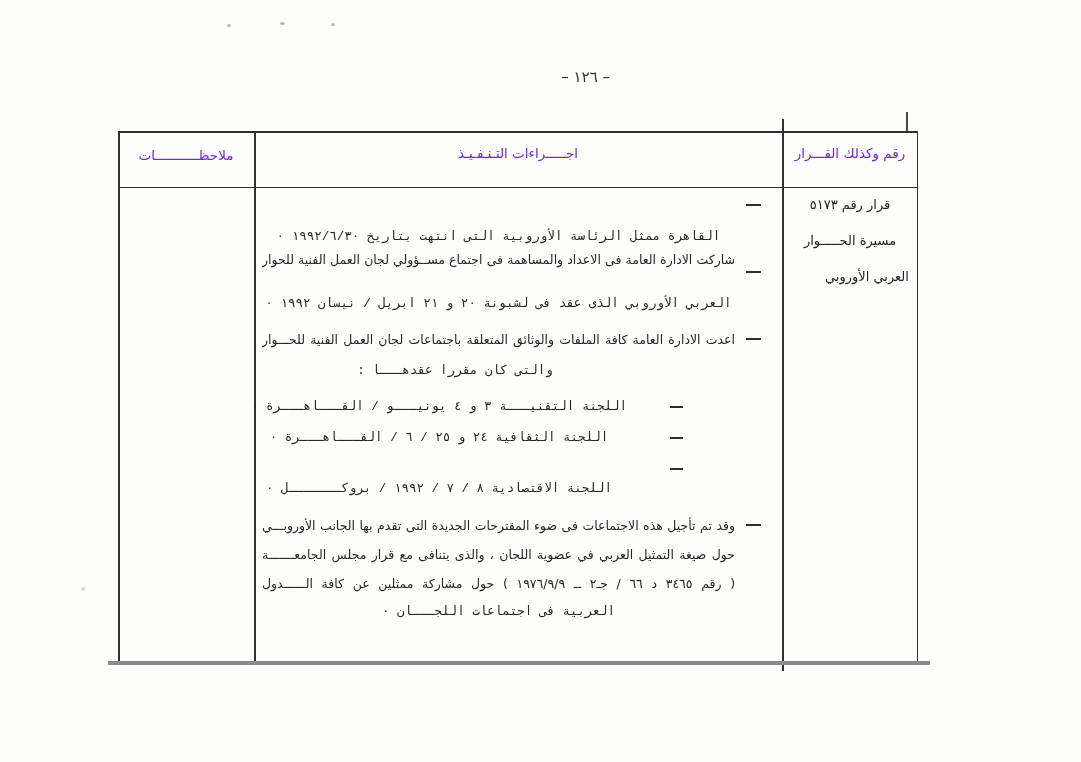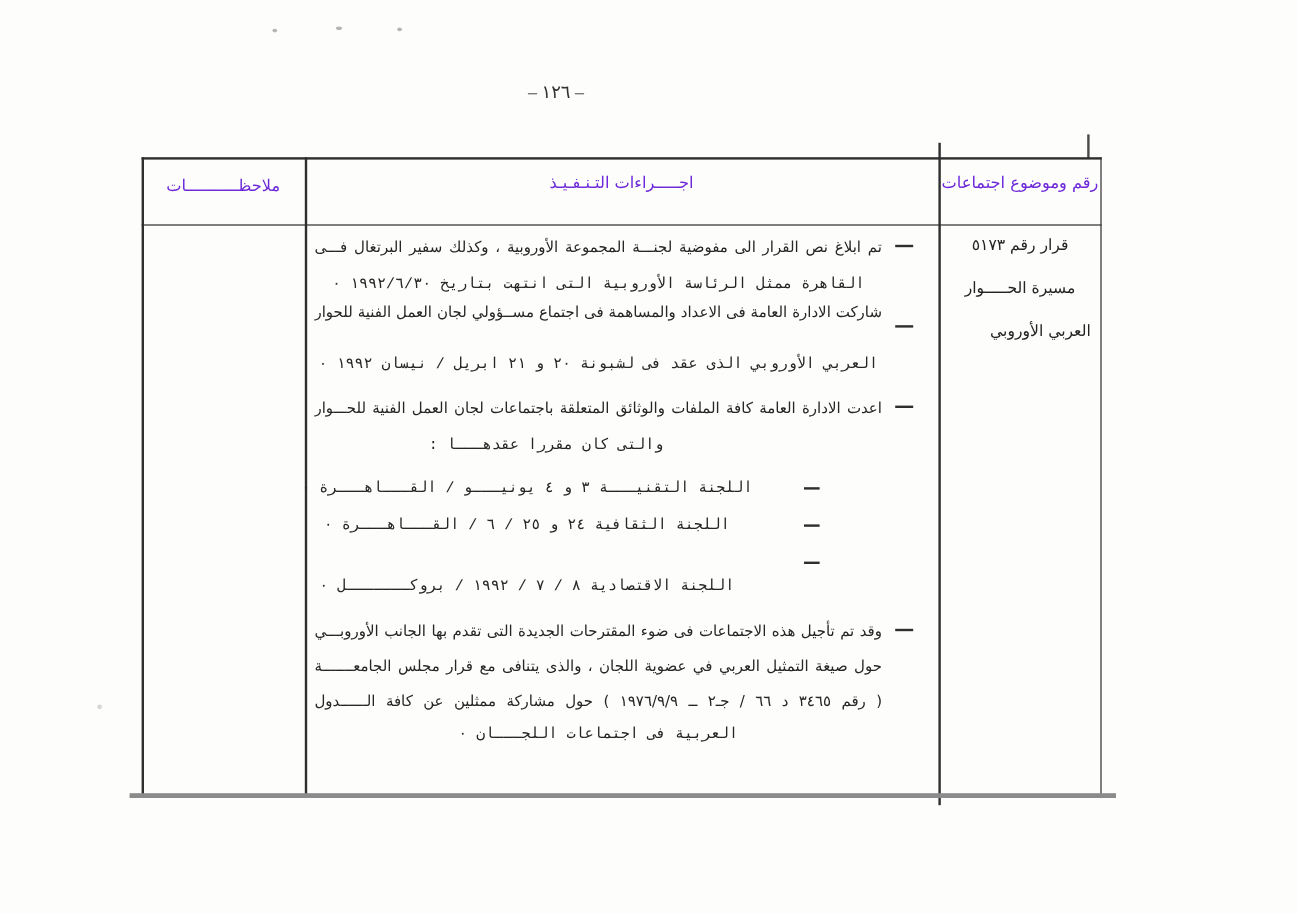--- a/index.html
+++ b/index.html
@@ -8,23 +8,22 @@
     width:1081px;height:762px;
     background:#fdfdfc;
     font-family:"DejaVu Sans",sans-serif;
     color:#262626;
     overflow:hidden;
     margin:0 auto;
   }
   .abs{position:absolute;}
   .page-number{
     position:absolute;top:68px;left:440px;width:170px;
-    direction:rtl;text-align:left;font-size:15px;color:#333;
+    direction:rtl;text-align:right;font-size:15px;color:#333;
     letter-spacing:1px;
-    font-family:Liberation Serif, serif;
   }
   .speck{position:absolute;background:#b5b5b5;border-radius:50%;}
   
   .tbl{position:absolute;left:118px;top:131px;width:800px;height:532px;}
   .hline{position:absolute;background:#2f2f2f;height:1.5px;}
   .vline{position:absolute;background:#2f2f2f;width:1.5px;}
   .bottom-band{position:absolute;background:#8b8b8b;height:4px;}
   .cell-label{
     position:absolute;direction:rtl;text-align:center;
     font-size:13.5px;color:#6d28d9;white-space:nowrap;
@@ -60,28 +59,27 @@
     <div class="hline" style="left:0;top:0;width:800px;"></div>
     <div class="vline" style="left:0;top:0;height:531px;"></div>
     <div class="vline" style="left:798.5px;top:0;height:531px;"></div>
     <div class="hline" style="left:0;top:56px;width:800px;height:1.2px;"></div>
     <div class="vline" style="left:136px;top:0;height:531px;"></div>
     <div class="vline" style="left:664px;top:-12px;height:552px;"></div>
     <div class="bottom-band" style="left:-10px;top:530px;width:822px;"></div>
 
     <div class="cell-label" style="left:0;top:16px;width:136px;">ملاحظـــــــــــات</div>
     <div class="cell-label" style="left:136px;top:14px;width:528px;">اجـــــراءات التـنـفـيـذ</div>
-    <div class="cell-label" style="left:664px;top:14px;width:136px;">رقم وموضوع اجتماعات</div>
+    <div class="cell-label" style="left:664px;top:14px;width:136px;">رقم وكذلك القـــرار</div>
 
     <div class="dec-line" style="top:66px;">قرار رقم ٥١٧٣</div>
     <div class="dec-line" style="top:102px;">مسيرة الحـــــوار</div>
     <div class="dec-line" style="top:138px;padding-left:17px;">العربي الأوروبي</div>
 
     <div class="dash" style="left:628px;top:73px;width:15px;"></div>
-    <div class="line just" style="left:144px;top:64px;width:473px;">تم ابلاغ نص القرار الى مفوضية لجنـــة المجموعة الأوروبية ، وكذلك سفير البرتغال فـــى</div>
     <div class="line start" style="left:144px;top:96px;width:473px;">القاهرة ممثل الرئاسة الأوروبية التى انتهت بتاريخ ١٩٩٢/٦/٣٠ ٠</div>
 
     <div class="dash" style="left:628px;top:140px;width:15px;"></div>
     <div class="line just" style="left:144px;top:118px;width:473px;">شاركت الادارة العامة فى الاعداد والمساهمة فى اجتماع مســؤولي لجان العمل الفنية للحوار</div>
     <div class="line start" style="left:144px;top:163px;width:473px;">العربي الأوروبي الذى عقد فى لشبونة ٢٠ و ٢١ ابريل / نيسان ١٩٩٢ ٠</div>
 
     <div class="dash" style="left:628px;top:207px;width:15px;"></div>
     <div class="line just" style="left:144px;top:198px;width:473px;">اعدت الادارة العامة كافة الملفات والوثائق المتعلقة باجتماعات لجان العمل الفنية للحـــوار</div>
     <div class="line start" style="left:144px;top:230px;width:386px;">والتى كان مقررا عقدهـــا :</div>
 

